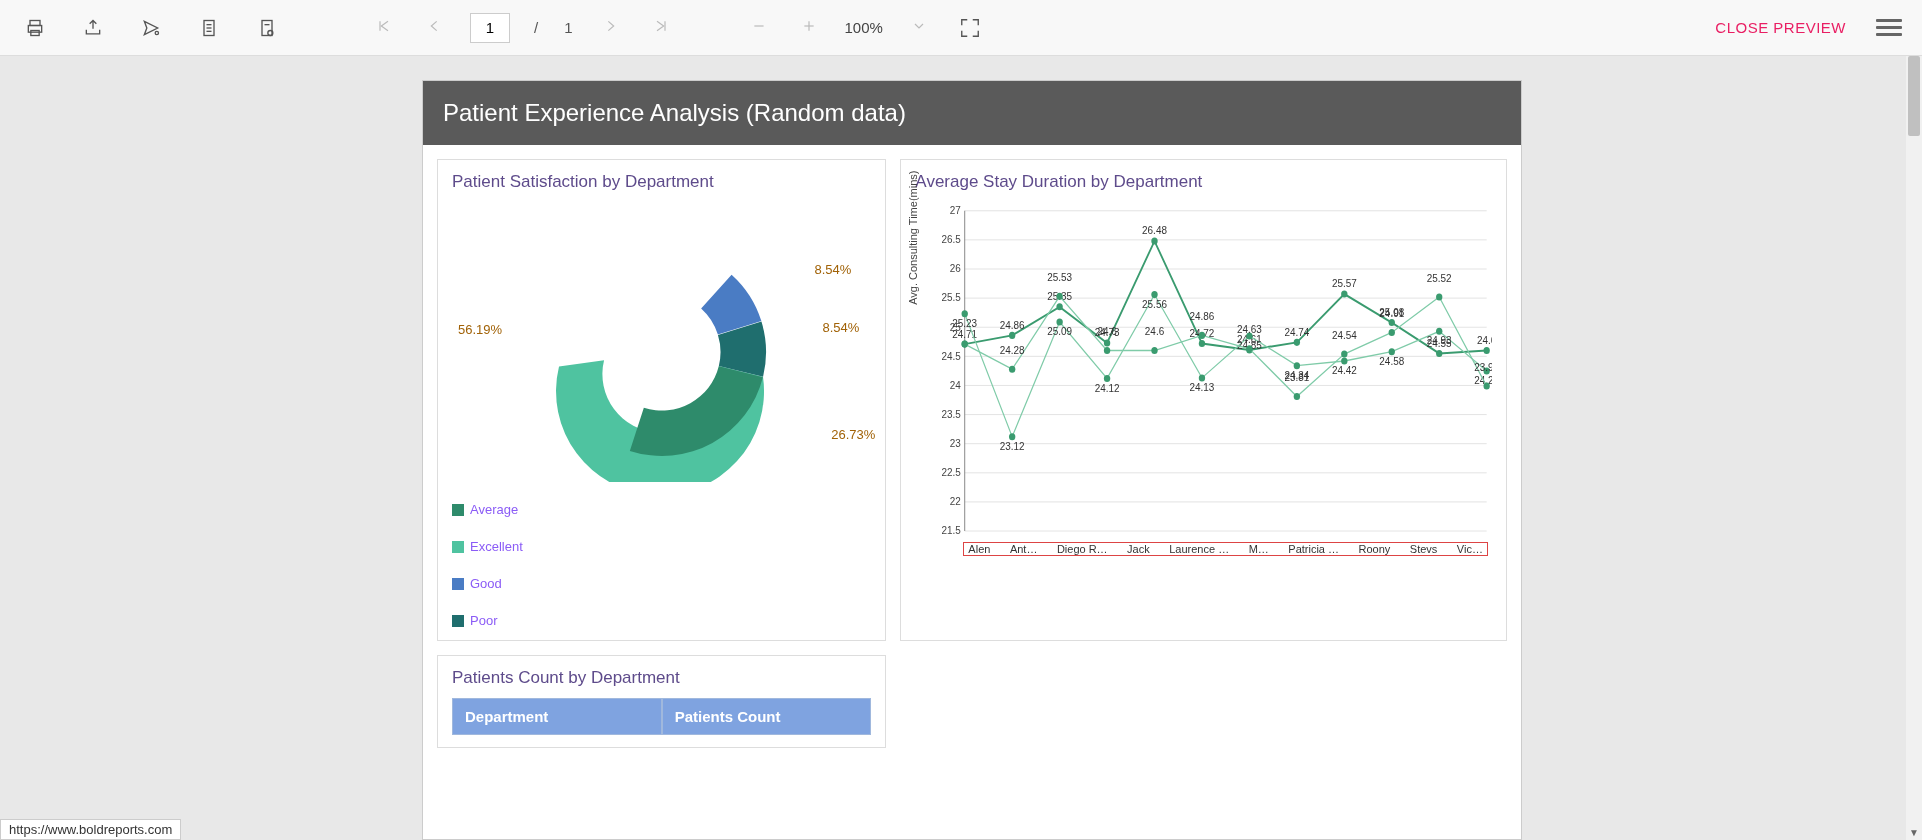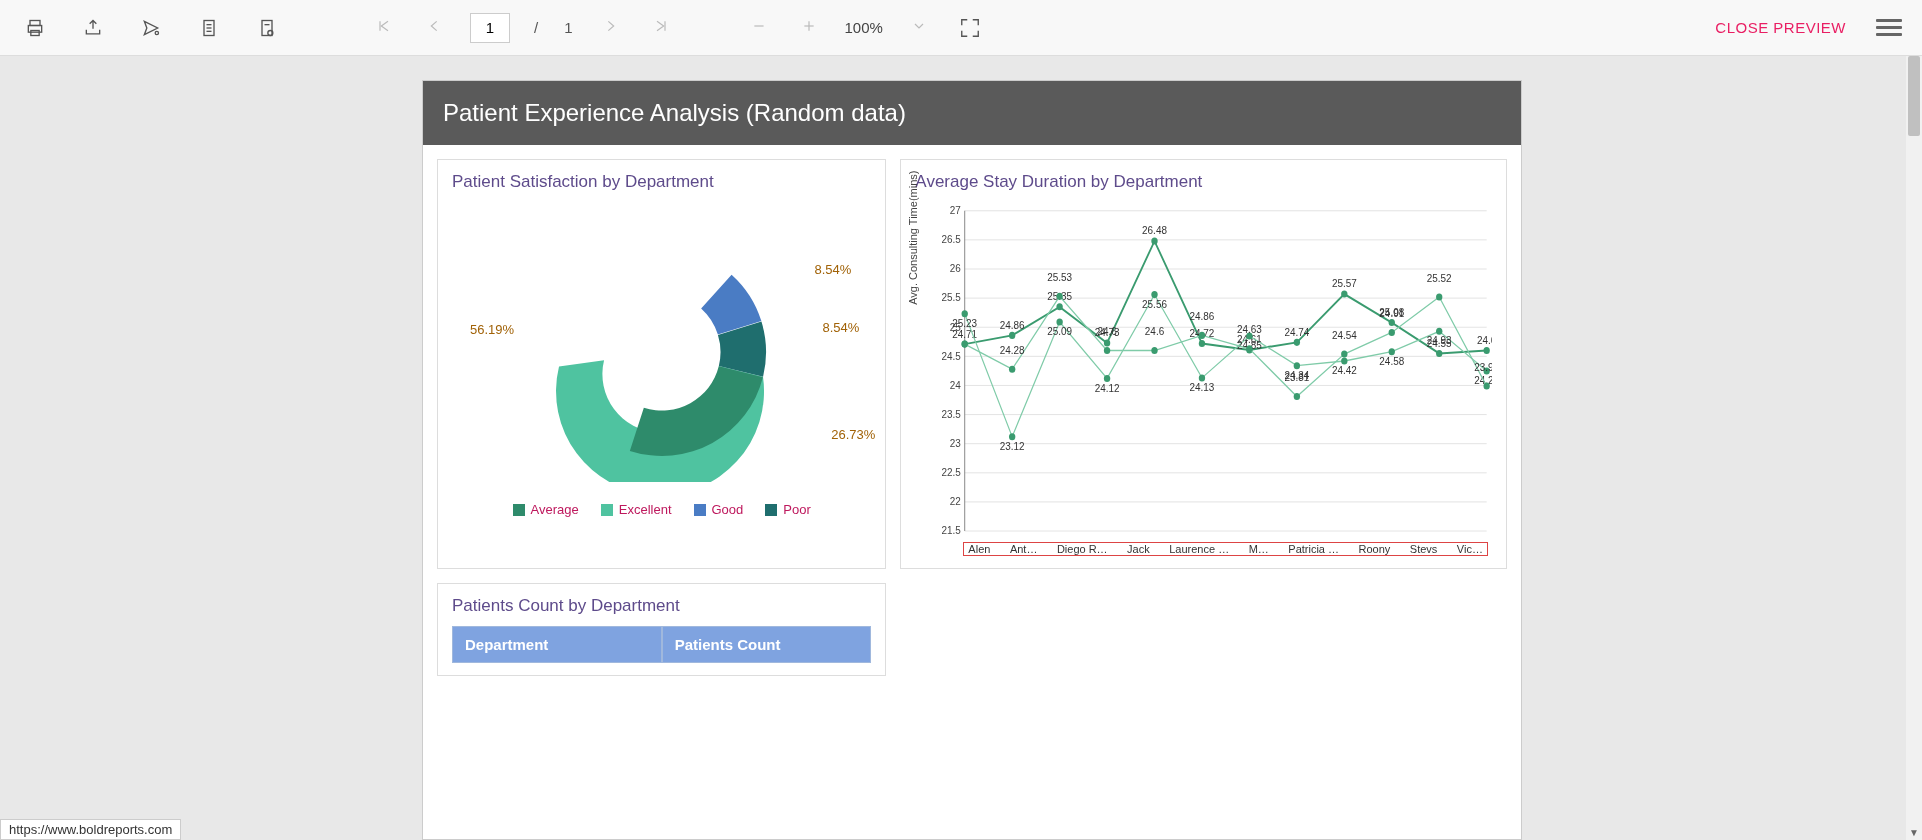--- a/index.html
+++ b/index.html
@@ -85,21 +85,21 @@
 }
 .card-title {
   color: #5e4b8b;
   font-size: 17px;
   font-weight: 400;
   margin-bottom: 10px;
 }
 .donut-wrap { position: relative; height: 300px; display: flex; align-items: center; justify-content: center; }
 .donut-svg { width: 260px; height: 260px; }
 .donut-label { position: absolute; font-size: 13px; color: #a16207; white-space: nowrap; }
-.legend { display: flex; justify-content: center; gap: 22px; font-size: 13px; color: #be185d; }
+.legend { display: flex; justify-content: center; gap: 22px; font-size: 13px; color: #8b5cf6; flex-direction: column; }
 .legend-item { display: flex; align-items: center; gap: 6px; }
 .legend-color { width: 12px; height: 12px; }
 
 .line-wrap { position: relative; height: 340px; }
 .line-svg { width: 100%; height: 100%; }
 .ylab {
   position: absolute; left: -8px; top: 50%; transform: rotate(-90deg) translateX(50%); transform-origin: left top;
   font-size: 11px; color: #444;
 }
 .xcat-row {
@@ -222,21 +222,21 @@
 
               <path d="M 0 -80 A 80 80 0 1 0 -29.6 74.3 L -16.7 41.8 A 45 45 0 1 1 0 -45 Z" fill="#4fc3a0" transform="rotate(-98)"></path>
 
               <path d="M 0 -80 A 80 80 0 0 1 79.8 5.6 L 44.9 3.2 A 45 45 0 0 0 0 -45 Z" fill="#2e8b6b" transform="rotate(104)"></path>
 
               <path d="M 0 -80 A 80 80 0 0 1 40.9 -68.8 L 23 -38.7 A 45 45 0 0 0 0 -45 Z" fill="#1f6e6e" transform="rotate(73)"></path>
 
               <path d="M 0 -80 A 80 80 0 0 1 40.9 -68.8 L 23 -38.7 A 45 45 0 0 0 0 -45 Z" fill="#4a7cc4" transform="rotate(42)"></path>
             </g>
           </svg>
-          <div class="donut-label" style="left:18px; top:120px;">56.19%</div>
+          <div class="donut-label" style="left:6px; top:120px;">56.19%</div>
           <div class="donut-label" style="right:-4px; bottom:60px;">26.73%</div>
           <div class="donut-label" style="right:12px; top:118px;">8.54%</div>
           <div class="donut-label" style="right:20px; top:60px;">8.54%</div>
         </div>
         <div class="legend">
           <div class="legend-item">
               <div class="legend-color" style="background:#2e8b6b"></div>
               <span>Average</span>
             </div>
           <div class="legend-item">

